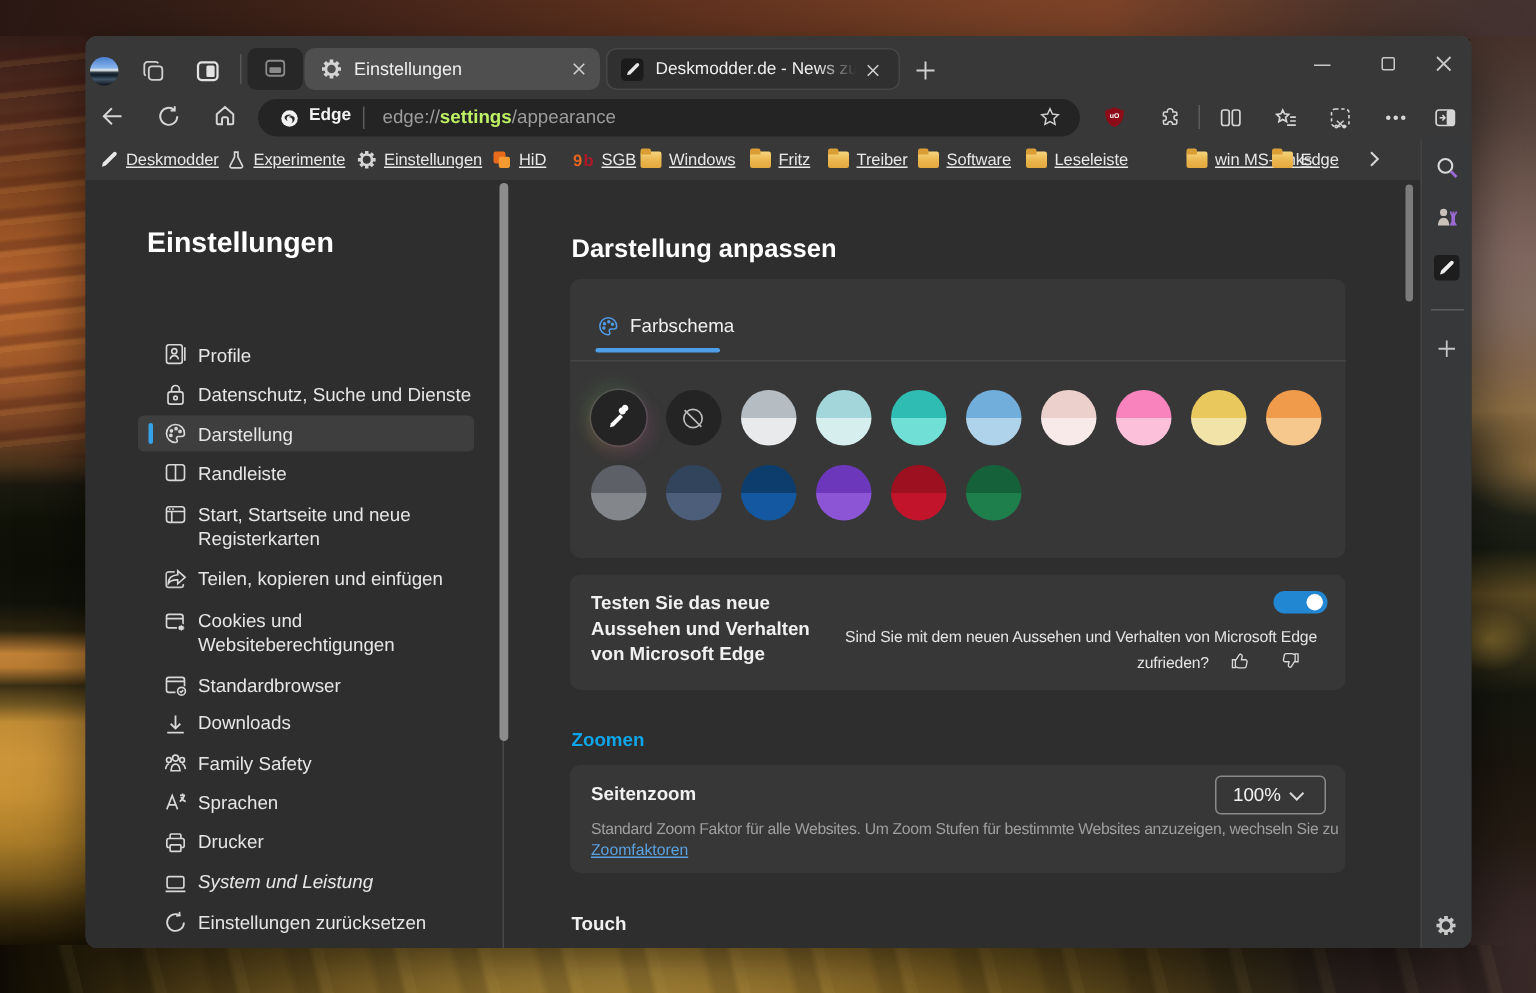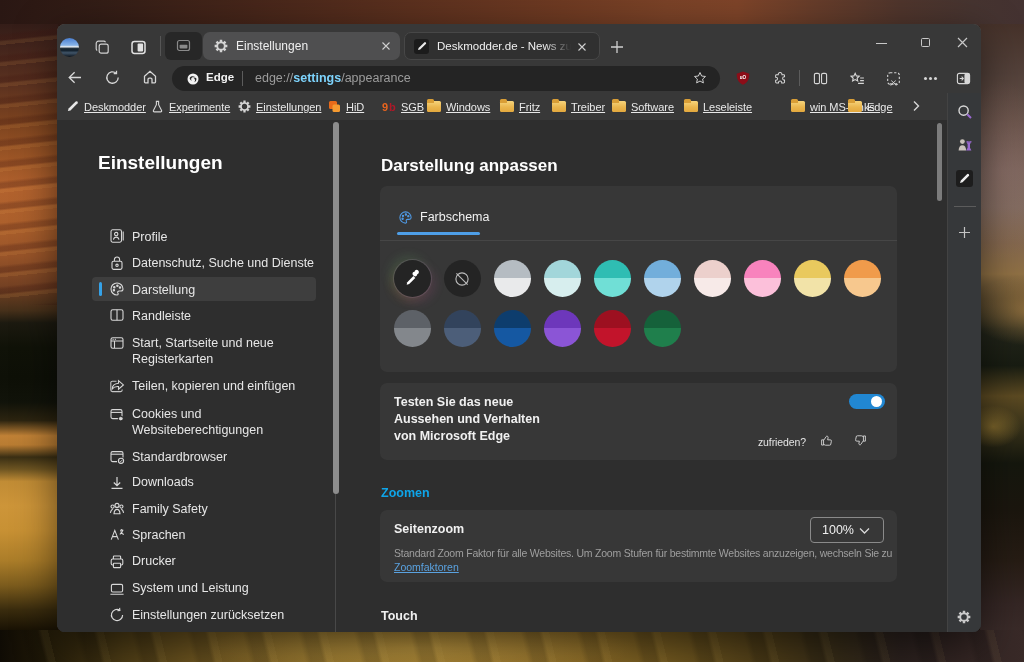--- a/index.html
+++ b/index.html
@@ -143,21 +143,21 @@
         </svg>
 
       <div class="abs" id="addr">
         <svg class="abs" style="left:15px;top:6.5px;" width="12" height="12" viewBox="0 0 24 24">
           <circle cx="12" cy="12" r="11" fill="#f2f2f2"></circle>
           <path d="M5.5 9.5 C8 6.2 13 5.6 16 8.2 C13.5 7.4 10.5 7.9 9 9.9 C7.8 11.5 8.2 13.5 9.6 15.5 C6.9 14 4.9 12 5.5 9.5 Z" fill="#2a2a2a"></path>
             <path d="M18.6 10.4 C19.7 14 17.6 17.6 14 18.7 C15.8 17.1 16.5 14.9 15.7 12.9 C15 11 13 10 10.8 10.3 C13 8.3 16.7 8.3 18.6 10.4 Z" fill="#2a2a2a"></path>
         </svg>
         <span class="abs" style="left:34px;top:5px;color:#f2f2f2;font-weight:700;font-size:11.5px;">Edge</span>
         <div class="abs" style="left:70px;top:5px;width:1px;height:15px;background:#5c5c5c;"></div>
-        <span class="abs" style="left:83px;top:4.5px;">edge://<b style="color:#7dd3fc;font-weight:700;">settings</b>/appearance</span>
+        <span class="abs" style="left:83px;top:4.5px;">edge://<b style="color:#bef264;font-weight:700;">settings</b>/appearance</span>
         <svg class="abs" style="left:521px;top:5px;" width="14" height="14" viewBox="0 0 24 24" fill="none" stroke="#d0d0d0" stroke-width="1.7">
             <path d="M12 2.6 L14.8 8.6 L21.4 9.4 L16.5 13.9 L17.8 20.4 L12 17.2 L6.2 20.4 L7.5 13.9 L2.6 9.4 L9.2 8.6 Z"></path>
           </svg>
       </div>
 
       <svg class="abs" style="left:679px;top:7px;" width="14" height="14" viewBox="0 0 14 14">
           <path d="M7 0.5 L13.3 2.8 C13.3 8.5 11.3 12 7 13.7 C2.7 12 0.7 8.5 0.7 2.8 Z" fill="#8c0d18"></path>
           <text x="7" y="7.6" font-size="4.6" fill="#fff" text-anchor="middle" font-family="Liberation Sans" font-weight="bold">uO</text>
         </svg>
 
@@ -336,21 +336,21 @@
         <svg class="navico" style="top:434px;" viewBox="0 0 16 16" fill="none" stroke="#d8d8d8" stroke-width="1.1">
             <path d="M4.4 5 V2.8 A0.8 0.8 0 0 1 5.2 2 H10.8 A0.8 0.8 0 0 1 11.6 2.8 V5"></path>
             <rect x="2.2" y="5" width="11.6" height="6" rx="1.4"></rect>
             <rect x="4.4" y="9.2" width="7.2" height="4.4" rx="0.6" fill="#2e2e2e"></rect>
           </svg>
         <div class="navitem" style="top:434px;">Drucker</div>
         <svg class="navico" style="top:461px;" viewBox="0 0 16 16" fill="none" stroke="#d8d8d8" stroke-width="1.1">
             <rect x="2.4" y="3.4" width="11.2" height="7.6" rx="1.4"></rect>
             <path d="M1.4 13.2 H14.6"></path>
           </svg>
-        <div class="navitem" style="top:461px;">System und Leistung</div>
+        <div class="navitem" style="top:461px;font-style:italic;">System und Leistung</div>
         <svg class="navico" style="top:487px;" viewBox="0 0 16 16" fill="none" stroke="#d8d8d8" stroke-width="1.2">
             <path d="M13.6 8 A5.6 5.6 0 1 1 10.8 3.15"></path>
             <path d="M10.6 0.9 L10.9 3.4 L8.4 3.7" stroke-width="1.1"></path>
           </svg>
         <div class="navitem" style="top:488px;">Einstellungen zurücksetzen</div>
       </div>
 
       <div class="abs" style="left:276px;top:2px;width:6px;height:372px;background:#8d8d8d;border-radius:3px;"></div>
       <div class="abs" style="left:278px;top:374px;width:1px;height:138px;background:#484848;"></div>
 
@@ -396,20 +396,21 @@
           <div class="circ" style="left:163.5px;top:124px;background:linear-gradient(180deg,#6d37bb 0 50%,#8b55d6 50% 100%);"></div>
           <div class="circ" style="left:213.5px;top:124px;background:linear-gradient(180deg,#9d1020 0 50%,#c2142b 50% 100%);"></div>
           <div class="circ" style="left:263.5px;top:124px;background:linear-gradient(180deg,#15613a 0 50%,#1f7f4c 50% 100%);"></div>
         </div>
 
         <div class="card" style="top:263px;height:77px;">
           <div class="abs" style="left:14px;top:11px;font-size:12.5px;font-weight:700;line-height:17px;color:#f0f0f0;">Testen Sie das neue<br>Aussehen und Verhalten<br>von Microsoft Edge</div>
           <div class="abs" style="left:469px;top:11px;width:36px;height:15px;border-radius:8px;background:#2187d2;">
             <div class="abs" style="left:22px;top:2px;width:11px;height:11px;border-radius:50%;background:#fff;"></div>
           </div>
+          <div class="abs" style="left:125px;top:36px;width:373px;text-align:right;font-size:10.5px;letter-spacing:-0.1px;color:#e4e4e4;white-space:nowrap;">Sind Sie mit dem neuen Aussehen und Verhalten von Microsoft Edge</div>
           <div class="abs" style="left:125px;top:53px;width:301px;text-align:right;font-size:10.5px;letter-spacing:-0.1px;color:#e4e4e4;">zufrieden?</div>
           <svg class="abs" style="left:440px;top:51px;" width="13" height="13" viewBox="0 0 16 16" fill="none" stroke="#d8d8d8" stroke-width="1.1">
               <path d="M2 7.2 H4.4 V13.6 H2 Z M4.4 12.8 L6.8 13.8 H11.8 A1.5 1.5 0 0 0 13.3 12.3 L14 9 A1.5 1.5 0 0 0 12.5 7.2 H9.4 L10 4.2 A1.4 1.4 0 0 0 7.4 3.4 L5 7.2 H4.4"></path>
             </svg>
           <svg class="abs" style="left:474px;top:51px;" width="13" height="13" viewBox="0 0 16 16" fill="none" stroke="#d8d8d8" stroke-width="1.1">
               <path d="M14 8.8 H11.6 V2.4 H14 Z M11.6 3.2 L9.2 2.2 H4.2 A1.5 1.5 0 0 0 2.7 3.7 L2 7 A1.5 1.5 0 0 0 3.5 8.8 H6.6 L6 11.8 A1.4 1.4 0 0 0 8.6 12.6 L11 8.8 H11.6"></path>
             </svg>
         </div>
         <div class="abs" style="left:42px;top:366px;font-size:12.5px;font-weight:700;color:#0ea5e9;">Zoomen</div>
 

